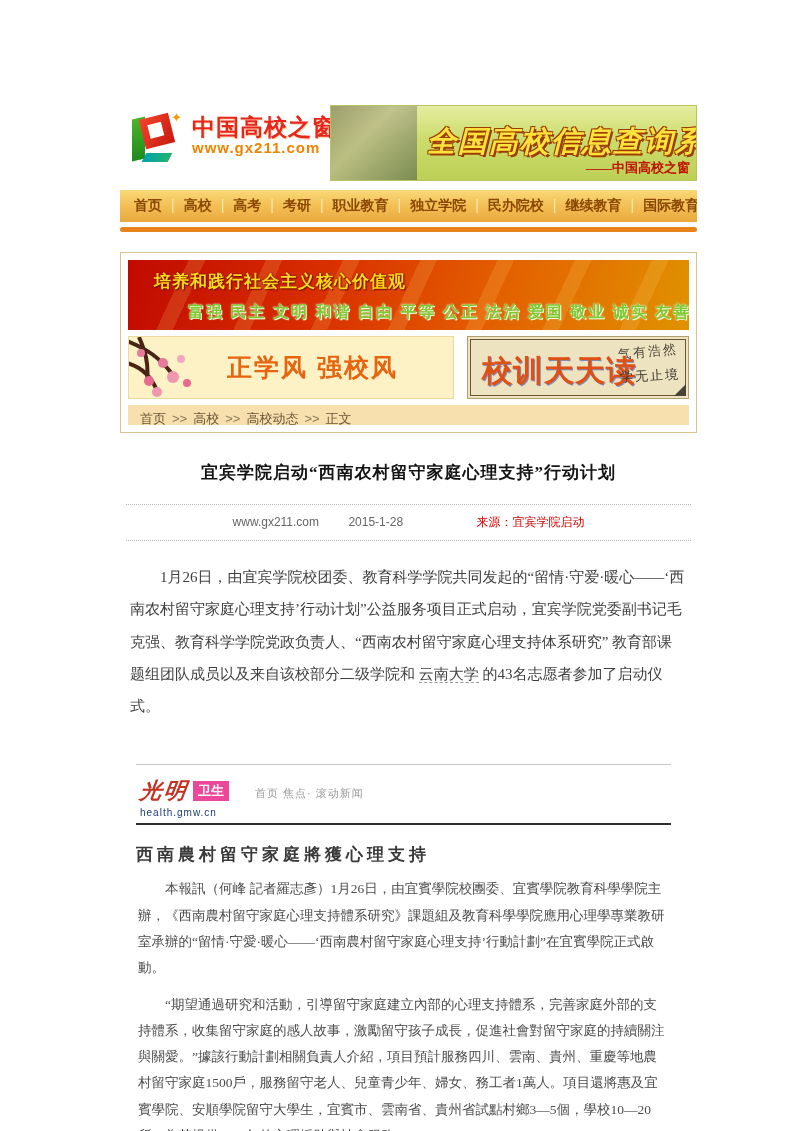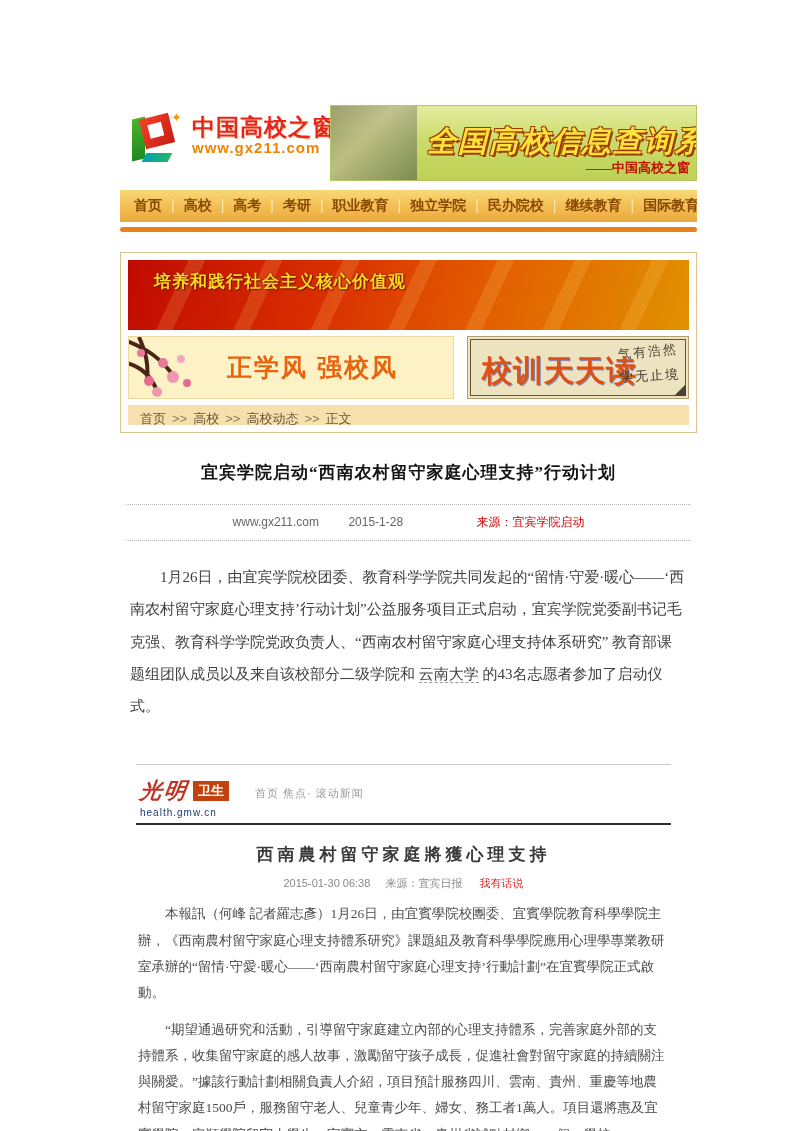--- a/index.html
+++ b/index.html
@@ -87,24 +87,24 @@
   .yn-link { border-bottom:1px dashed #9a9a9a; cursor:pointer; }
 
   
   .embedded { margin:42px 26px 0 16px; border-top:1px solid #c8c8c8; padding-top:4px;
     filter:blur(0.45px); }
   .gmw-header { display:flex; align-items:flex-start; padding:7px 0 5px 4px; border-bottom:2px solid #2e2e2e; }
   .gmw-logo { cursor:pointer; }
   .gmw-logo-row { display:flex; align-items:center; }
   .gmw-brand { font-family:"Liberation Serif", serif; font-style:italic; font-weight:bold; font-size:22px;
     color:#c23324; transform:skewX(-8deg); letter-spacing:2px; }
-  .gmw-channel { margin-left:5px; background:#c2410c; color:#fff; font-size:13px; font-weight:bold; padding:1px 5px; }
+  .gmw-channel { margin-left:5px; background:#ec4899; color:#fff; font-size:13px; font-weight:bold; padding:1px 5px; }
   .gmw-domain { font-size:10px; color:#1a3a7a; letter-spacing:1px; margin-top:1px; }
   .gmw-nav { margin:10px 0 0 26px; font-size:11px; color:#999; letter-spacing:1px; }
-  .gmw-title { text-align:center; font-family:"Liberation Serif", serif; font-size:17px; color:#3a3a3a;
+  .gmw-title { font-family:"Liberation Serif", serif; font-size:17px; color:#3a3a3a;
     letter-spacing:4px; margin:18px 0 10px; }
   .gmw-meta { text-align:center; font-size:11px; color:#8a8a8a; margin-bottom:8px; }
   .gmw-meta .gmw-src-label { margin-left:12px; }
   .gmw-comment { color:#d22; margin-left:14px; cursor:pointer; }
   .gmw-body p { font-family:"Liberation Serif", serif; font-size:13.5px; color:#4c4c4c; line-height:1.95;
     text-indent:2em; margin:10px 2px; }
 </style>
 </head>
 <body>
 
@@ -140,20 +140,21 @@
       <span class="item">民办院校</span>
       <span class="item">继续教育</span>
       <span class="item">国际教育</span>
     </div>
   <div class="nav-rule"></div>
 
   <div class="banners-box">
 
     <div class="values-banner">
       <div class="values-line1">培养和践行社会主义核心价值观</div>
+      <div class="values-line2">富强 民主 文明 和谐 自由 平等 公正 法治 爱国 敬业 诚实 友善</div>
     </div>
 
     <div class="banner-row">
       <div class="style-banner">
         <svg width="96" height="61" viewBox="0 0 96 61" style="position:absolute;left:0;top:0;">
           <path d="M-2 4 C 18 12, 30 20, 44 38 M10 0 C 16 14, 20 26, 18 44 M-2 26 C 12 30, 22 38, 28 54" stroke="#4a2414" stroke-width="4" fill="none"></path>
           <circle cx="34" cy="26" r="5" fill="#e87a9a"></circle>
             <circle cx="44" cy="40" r="6" fill="#ef97ae"></circle>
           <circle cx="20" cy="44" r="5" fill="#e8698e"></circle>
             <circle cx="52" cy="22" r="4" fill="#f2a9bd"></circle>
@@ -190,24 +191,19 @@
       <div class="gmw-logo">
         <div class="gmw-logo-row">
           <span class="gmw-brand">光明</span>
           <span class="gmw-channel">卫生</span>
         </div>
         <div class="gmw-domain">health.gmw.cn</div>
       </div>
       <div class="gmw-nav">首页 焦点· 滚动新闻</div>
     </div>
     <h2 class="gmw-title">西南農村留守家庭將獲心理支持</h2>
-    <div class="gmw-meta">
-      <span>2015-01-30 06:38</span>
-      <span class="gmw-src-label">来源：宜宾日报</span>
-      <span class="gmw-comment">我有话说</span>
-    </div>
     <div class="gmw-body">
       <p>本報訊（何峰 記者羅志彥）1月26日，由宜賓學院校團委、宜賓學院教育科學學院主辦，《西南農村留守家庭心理支持體系研究》課題組及教育科學學院應用心理學專業教研室承辦的“留情·守愛·暖心——‘西南農村留守家庭心理支持’行動計劃”在宜賓學院正式啟動。</p>
       <p>“期望通過研究和活動，引導留守家庭建立內部的心理支持體系，完善家庭外部的支持體系，收集留守家庭的感人故事，激勵留守孩子成長，促進社會對留守家庭的持續關注與關愛。”據該行動計劃相關負責人介紹，項目預計服務四川、雲南、貴州、重慶等地農村留守家庭1500戶，服務留守老人、兒童青少年、婦女、務工者1萬人。項目還將惠及宜賓學院、安順學院留守大學生，宜賓市、雲南省、貴州省試點村鄉3—5個，學校10—20所，為其提供2—3年的心理援助與社會服務。</p>
     </div>
   </div>
 
 </div>
 
 </body></html>

